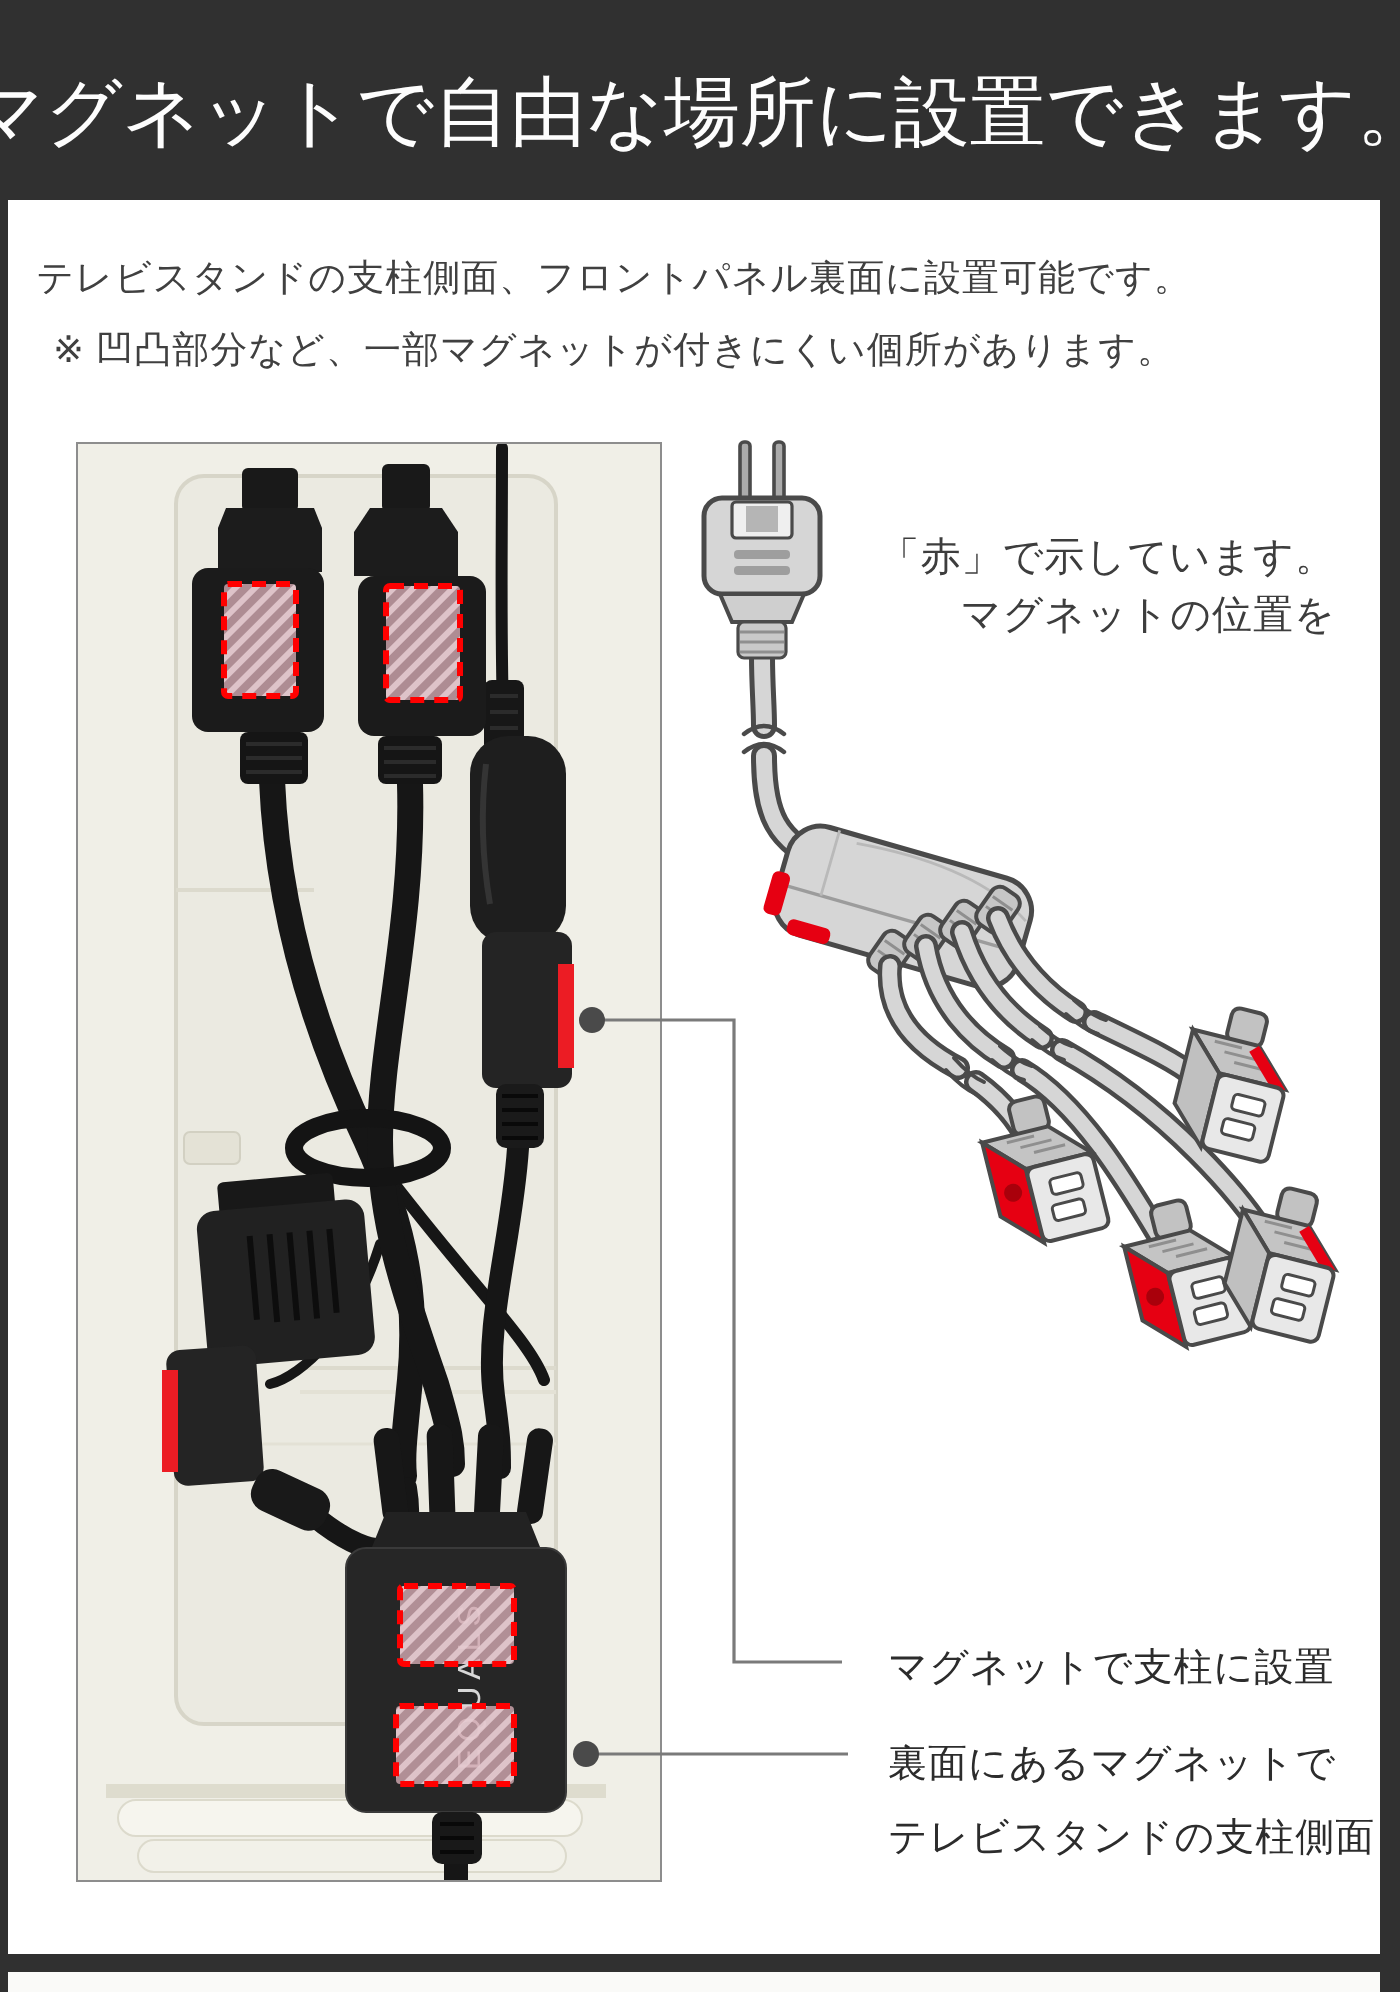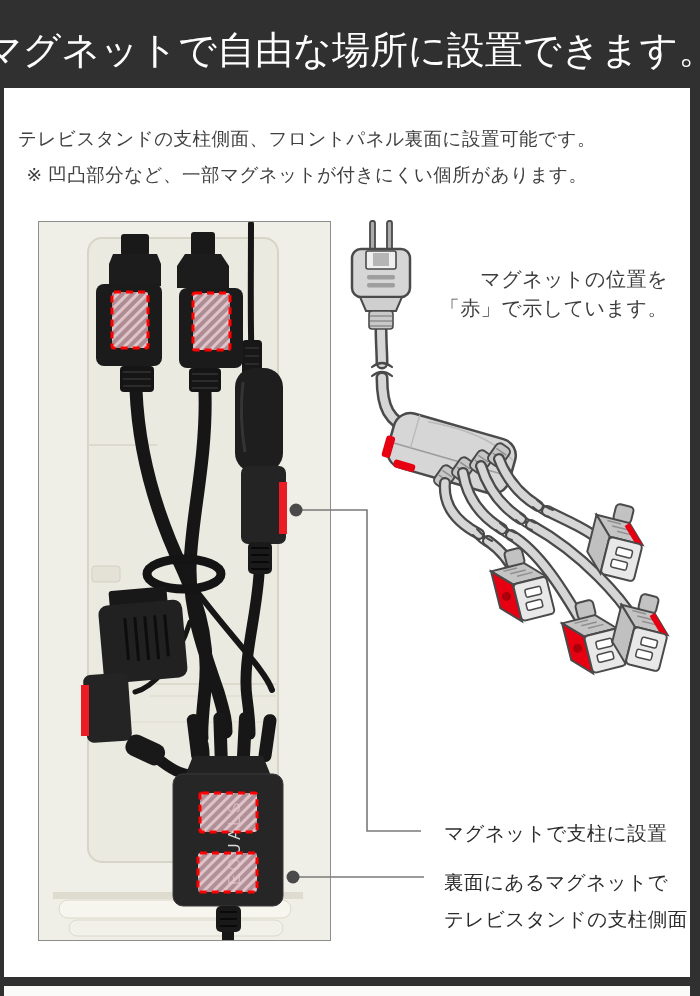--- a/index.html
+++ b/index.html
@@ -5,21 +5,21 @@
   * { margin:0; padding:0; box-sizing:border-box; }
   body { background:#888; font-family:"Liberation Sans","DejaVu Sans",sans-serif; }
   .page { position:relative; width:700px; height:996px; background:#fff; overflow:hidden; margin:0 auto; }
 
   .edge { position:absolute; background:#303030; }
   .edge-left  { left:0; top:0; width:4px;  height:996px; }
   .edge-right { right:0; top:0; width:10px; height:996px; }
   .edge-bottom{ left:0; top:977px; width:700px; height:9px; }
   .below-strip{ position:absolute; left:4px; top:986px; width:686px; height:10px; background:#fafaf8; }
 
-  .header { position:absolute; left:0; top:0; width:700px; height:88px; background:#303030;
+  .header { position:absolute; left:0; top:0; width:700px; height:100px; background:#303030;
             display:flex; align-items:center; justify-content:center; padding-top:12px; }
   .header-title { font-family:"Liberation Serif","DejaVu Serif",serif; font-size:38px; color:#fdfdfd;
                   letter-spacing:0px; white-space:nowrap; }
 
   .intro { position:absolute; left:0; top:121px; width:614px; text-align:center;
            font-size:18.5px; color:#404040; line-height:36px; letter-spacing:0.5px; }
 
   .photo-frame { position:absolute; left:38px; top:221px; width:293px; height:720px;
                  border:1px solid #8d8d8d; background:#f0efe7; }
   .photo-frame svg { display:block; }
@@ -266,22 +266,22 @@
       <path d="M-14,-33 l14,0 M-8,-29 l16,0 M-2,-25 l16,0" stroke="#8f8f8f" stroke-width="1.5"></path>
       <path d="M-26,-36 L-8,-18 L-8,20 L-26,2 Z" fill="#c0c0c0" stroke="#4a4a4a" stroke-width="2"></path>
       <path d="M8,-36 L26,-18 L22,-14 L4,-32 Z" fill="#e60012"></path>
       <rect x="-8" y="-18" width="34" height="38" rx="4" fill="#e8e8e8" stroke="#4a4a4a" stroke-width="2"></rect>
       <rect x="2" y="-10" width="16" height="8" rx="2" fill="#fff" stroke="#4a4a4a" stroke-width="1.5"></rect>
       <rect x="0" y="3" width="16" height="8" rx="2" fill="#fff" stroke="#4a4a4a" stroke-width="1.5"></rect>
     </g>
   </svg>
 
   <div class="magnet-note">
+    <div>「赤」で示しています。</div>
     <div>マグネットの位置を</div>
-    <div>「赤」で示しています。</div>
   </div>
 
 
   <svg class="callout-overlay" viewBox="0 0 700 996">
     <polyline points="296,510 367,510 367,831 421,831" fill="none" stroke="#7a7a7a" stroke-width="1.6"></polyline>
     <circle cx="296" cy="510" r="6.5" fill="#4a4a4a"></circle>
     <line x1="293" y1="877" x2="424" y2="877" stroke="#7a7a7a" stroke-width="1.6"></line>
     <circle cx="293" cy="877" r="6.5" fill="#4a4a4a"></circle>
   </svg>
 

